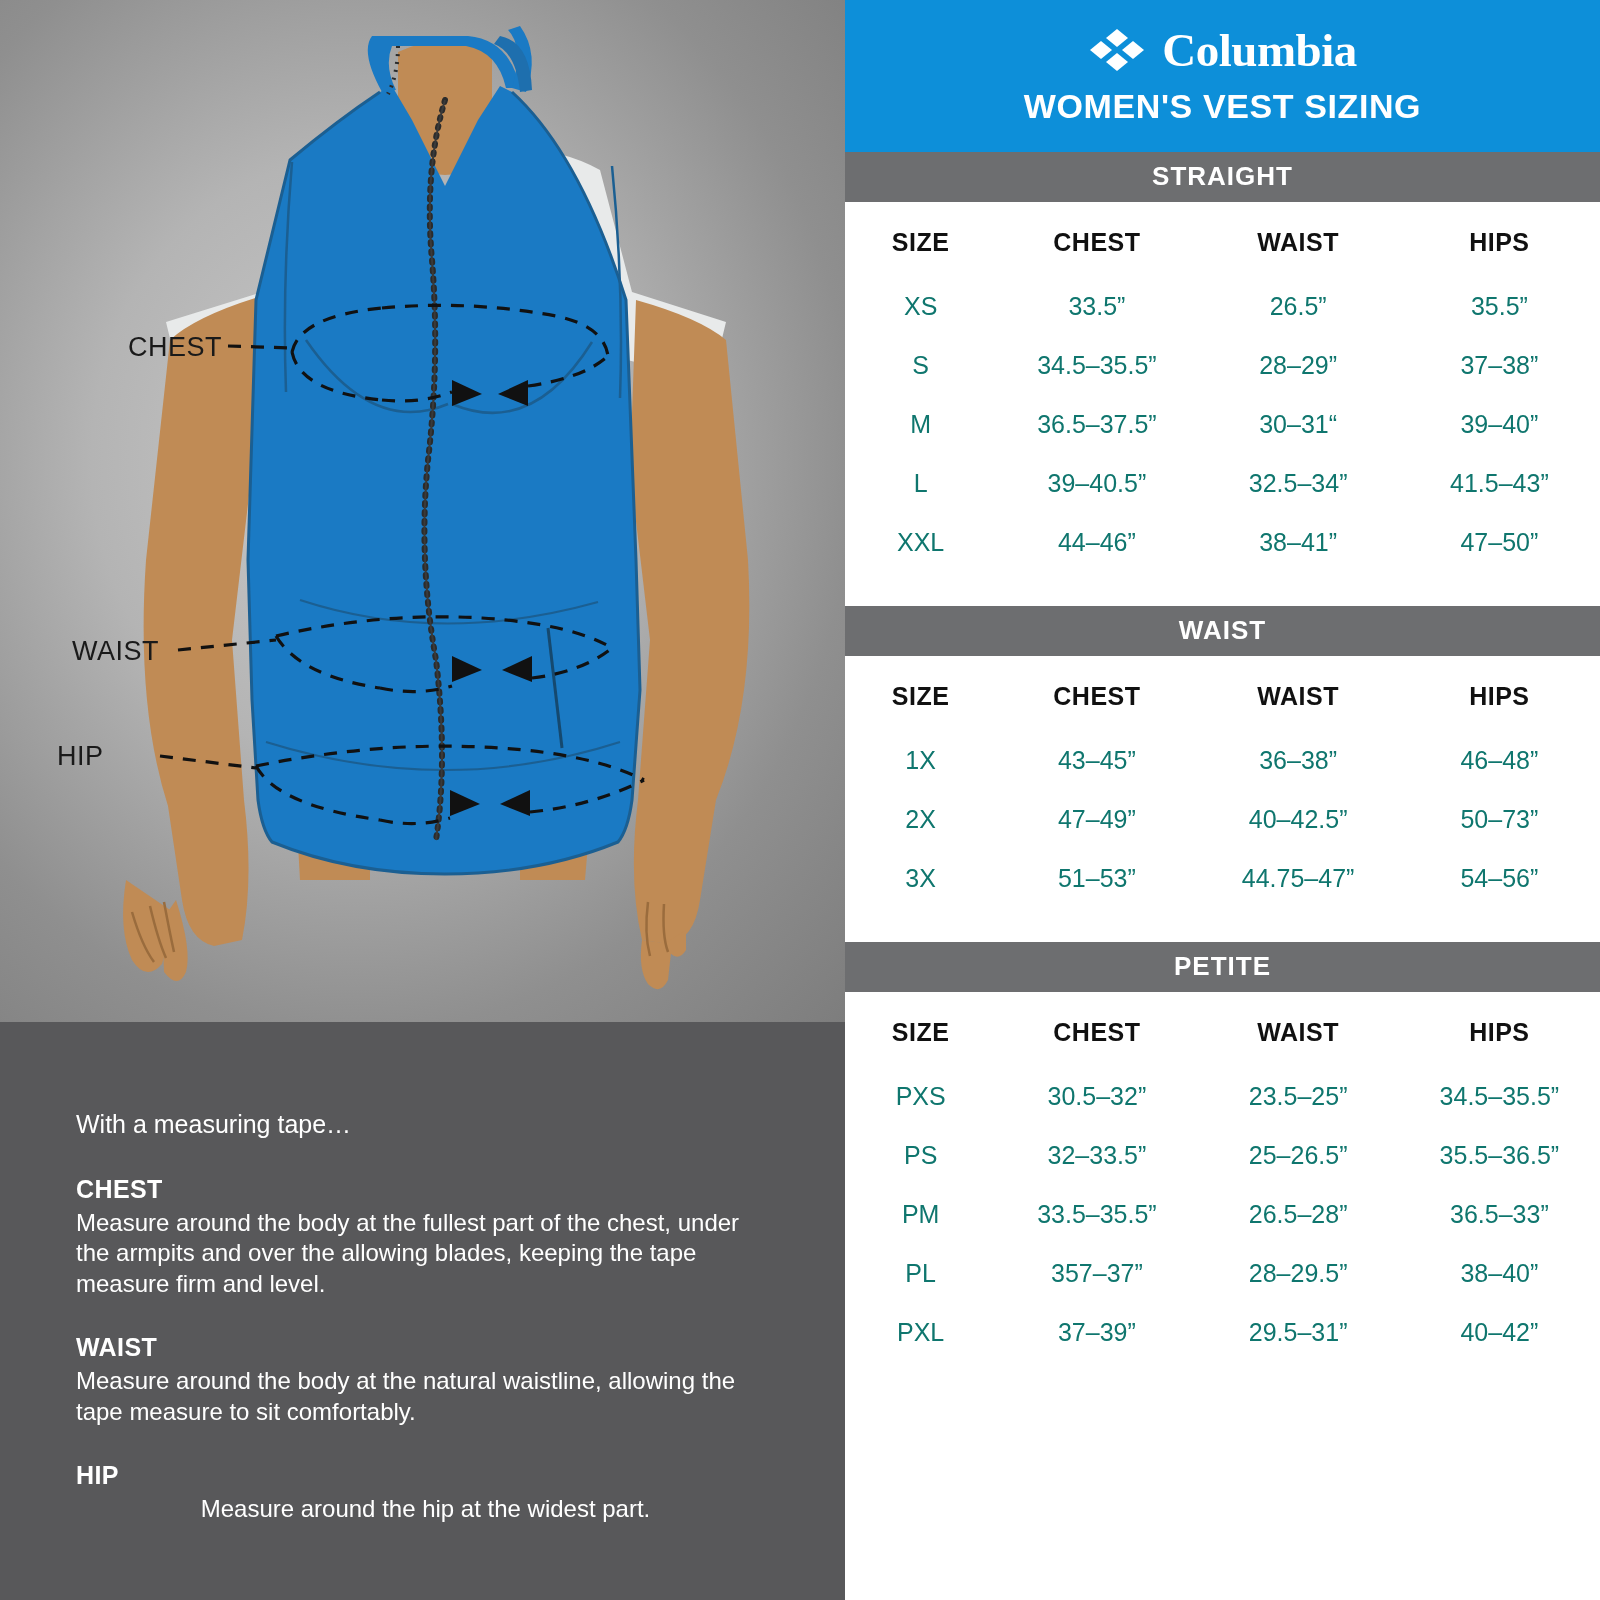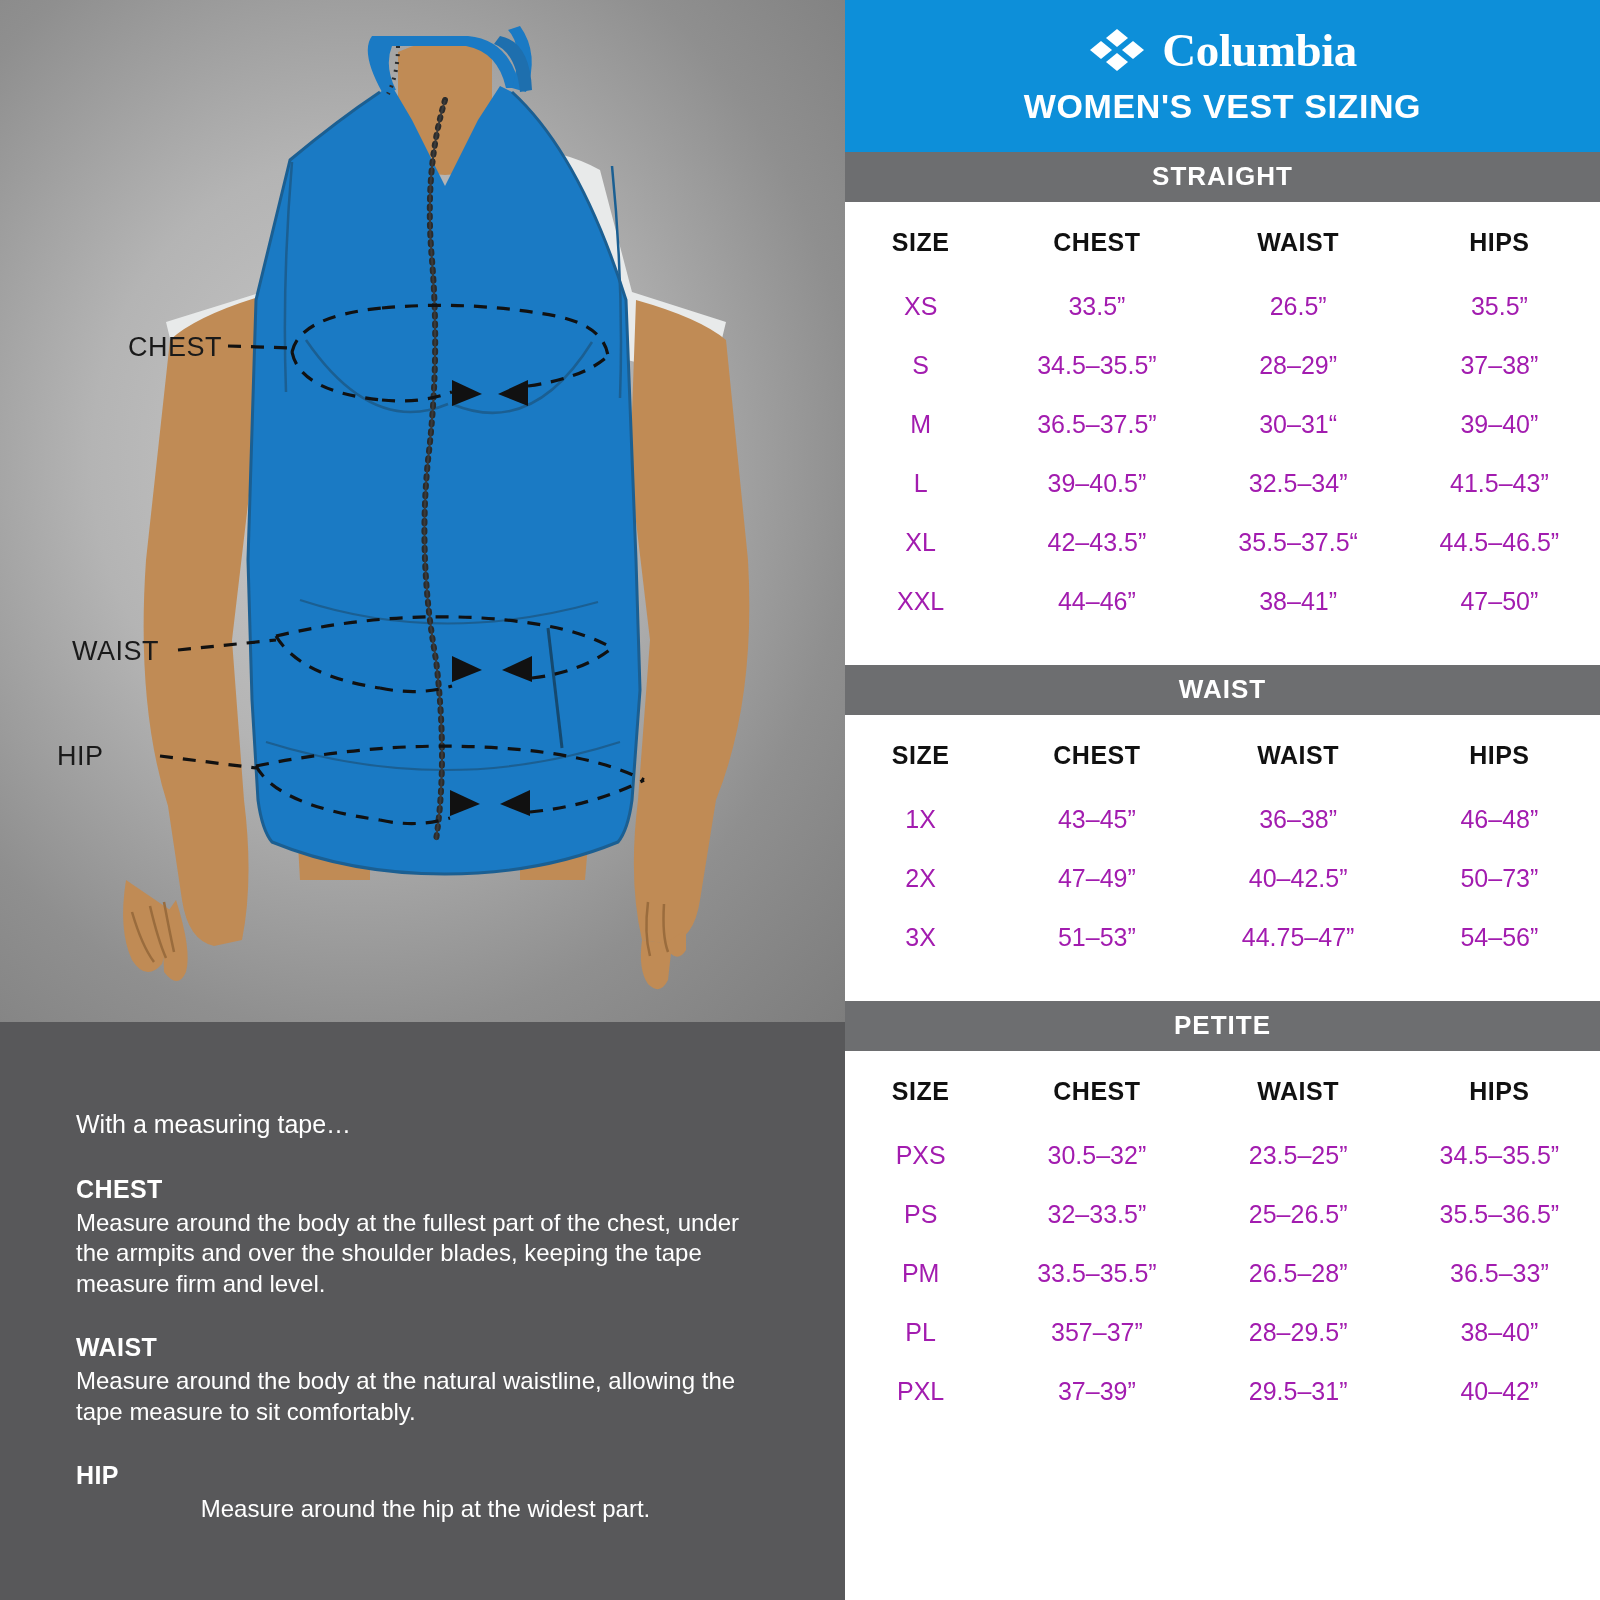--- a/index.html
+++ b/index.html
@@ -102,21 +102,21 @@
   }
   table.sizing th {
     font-size: 25px;
     font-weight: bold;
     color: #111;
     padding: 26px 0 20px;
     letter-spacing: 0.5px;
   }
   table.sizing td {
     font-size: 25px;
-    color: #a21caf;
+    color: #0f766e;
     text-align: center;
     padding: 15px 0;
   }
   table.sizing col.c-size { width: 20%; }
   table.sizing col.c-val  { width: 26.6%; }
 
   .tbl-block { background: #fff; }
   .spacer-straight { height: 34px; background: #fff; }
   .spacer-plus { height: 34px; background: #fff; }
   .spacer-petite { flex: 1; background: #fff; }
@@ -214,21 +214,21 @@
 
       <div class="label label-chest">CHEST</div>
       <div class="label label-waist">WAIST</div>
       <div class="label label-hip">HIP</div>
     </div>
 
     <div class="notes">
       <div class="intro">With a measuring tape…</div>
 
       <h3>CHEST</h3>
-      <p>Measure around the body at the fullest part of the chest, under the armpits and over the shoulder blades, keeping the tape measure firm and level.</p>
+      <p>Measure around the body at the fullest part of the chest, under the armpits and over the allowing blades, keeping the tape measure firm and level.</p>
 
       <h3>WAIST</h3>
       <p>Measure around the body at the natural waistline, allowing the tape measure to sit comfortably.</p>
 
       <h3>HIP</h3>
       <p>Measure around the hip at the widest part.</p>
     </div>
   </div>
 
   <div class="right">
@@ -284,26 +284,20 @@
             <td>30–31“</td>
             <td>39–40”</td>
           </tr>
           <tr>
             <td>L</td>
             <td>39–40.5”</td>
             <td>32.5–34”</td>
             <td>41.5–43”</td>
           </tr>
           <tr>
-            <td>XL</td>
-            <td>42–43.5”</td>
-            <td>35.5–37.5“</td>
-            <td>44.5–46.5”</td>
-          </tr>
-          <tr>
             <td>XXL</td>
             <td>44–46”</td>
             <td>38–41”</td>
             <td>47–50”</td>
           </tr>
         </tbody>
       </table>
     </div>
     <div class="spacer-straight"></div>
 

